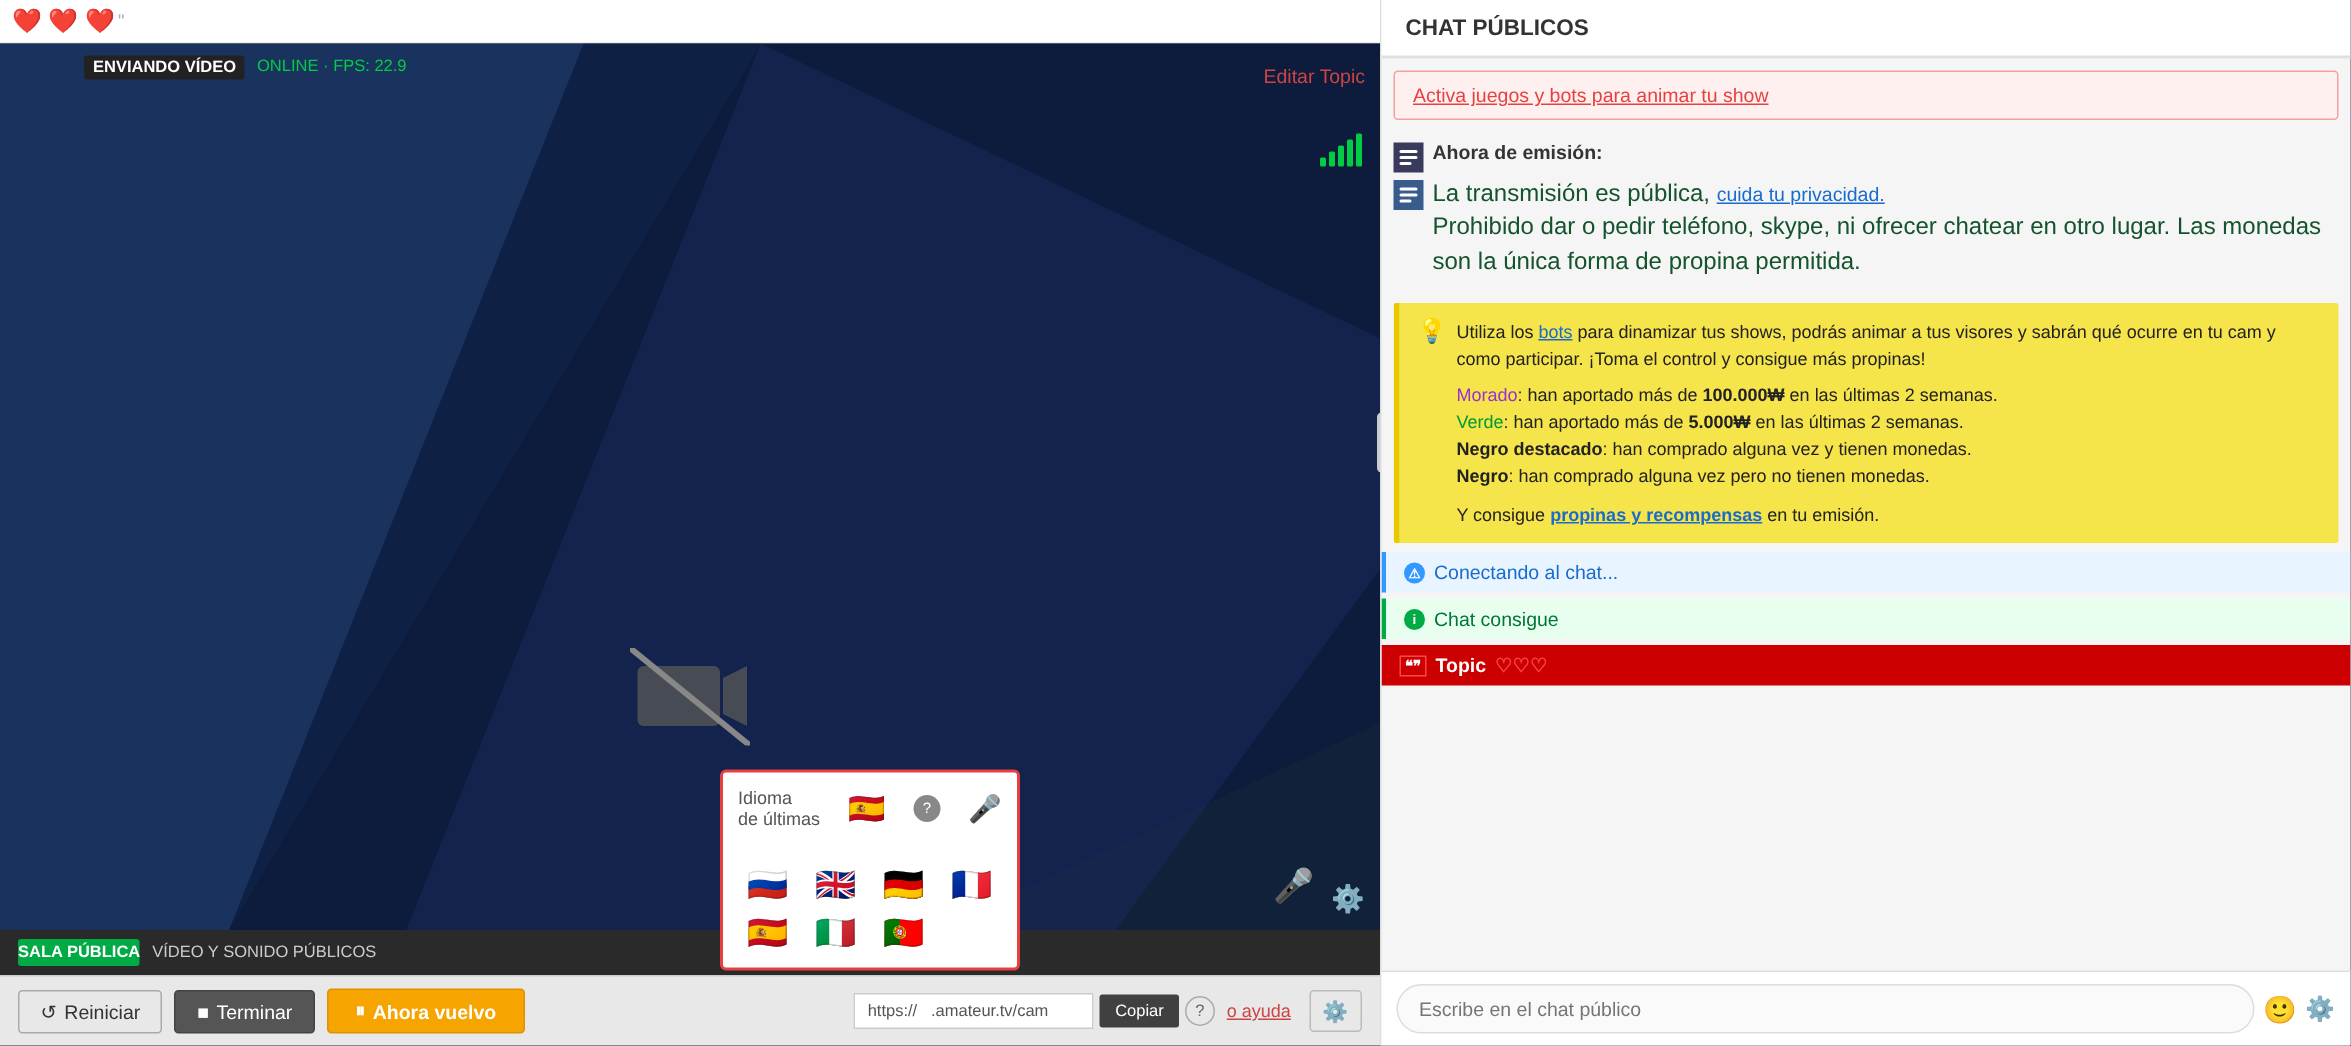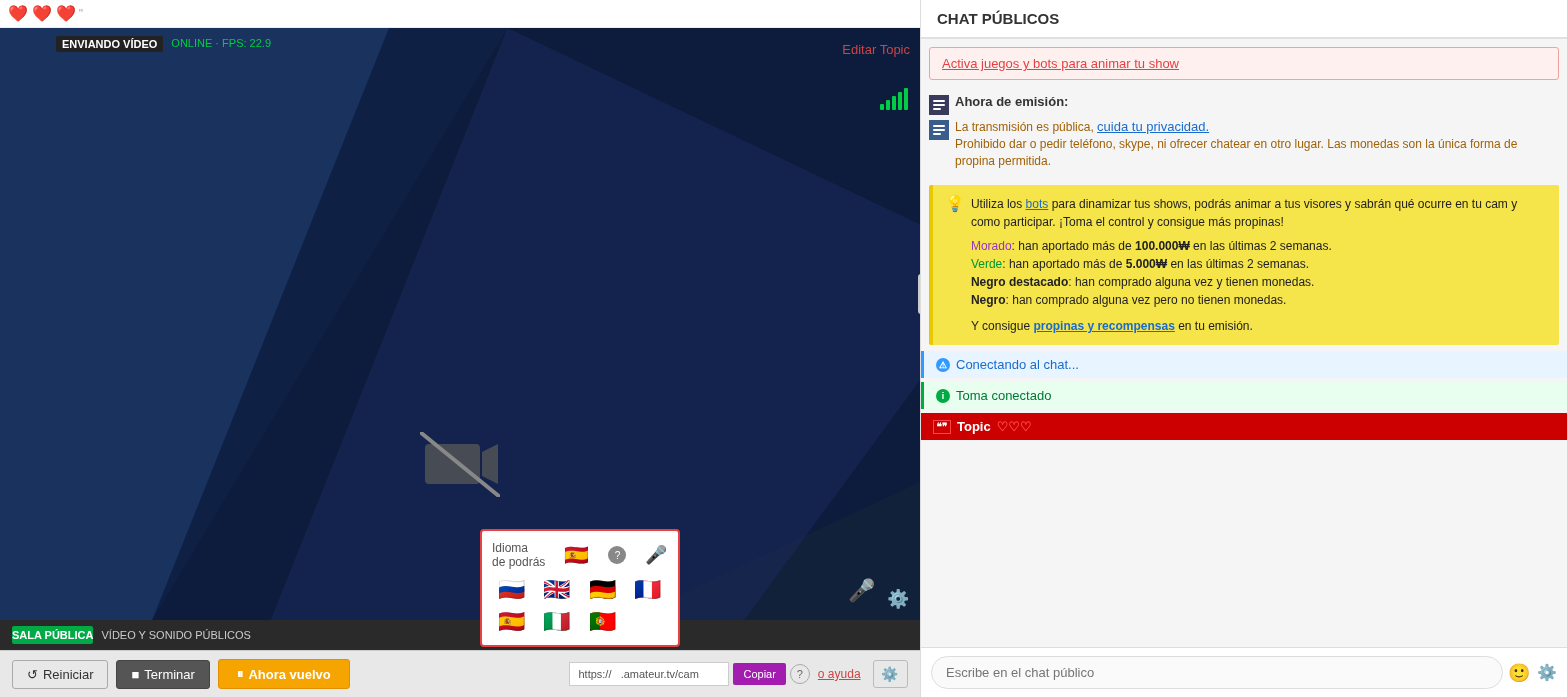--- a/index.html
+++ b/index.html
@@ -36,26 +36,26 @@
 
     
     .controls-bar { background: #e8e8e8; padding: 8px 12px; display: flex; align-items: center; gap: 8px; border-top: 1px solid #ccc; position: relative; }
 
     .btn-reiniciar { background: #e8e8e8; border: 1px solid #aaa; color: #333; padding: 6px 14px; border-radius: 3px; cursor: pointer; font-size: 13px; display: flex; align-items: center; gap: 5px; }
     .btn-terminar { background: #555; border: 1px solid #444; color: #fff; padding: 6px 14px; border-radius: 3px; cursor: pointer; font-size: 13px; display: flex; align-items: center; gap: 5px; }
     .btn-ahora-vuelvo { background: #f5a400; border: 1px solid #e09000; color: #fff; padding: 6px 18px; border-radius: 3px; cursor: pointer; font-size: 13px; font-weight: bold; display: flex; align-items: center; gap: 5px; }
 
     .url-input-group { display: flex; align-items: center; gap: 4px; margin-left: auto; }
     .url-input { border: 1px solid #ccc; padding: 5px 8px; font-size: 11px; width: 160px; color: #555; background: #fff; }
-    .copy-btn { background: #a21caf; border: none; color: #fff; padding: 5px 10px; border-radius: 2px; cursor: pointer; font-size: 11px; }
+    .copy-btn { background: #404040; border: none; color: #fff; padding: 5px 10px; border-radius: 2px; cursor: pointer; font-size: 11px; }
     .help-icon-btn { background: none; border: 1px solid #aaa; color: #666; border-radius: 50%; width: 20px; height: 20px; font-size: 11px; cursor: pointer; display: flex; align-items: center; justify-content: center; }
 
     
     .lang-popup { position: absolute; bottom: 50px; left: 480px; background: #fff; border: 2px solid #e84040; border-radius: 4px; padding: 10px; z-index: 100; width: 200px; }
-    .lang-popup-header { display: flex; align-items: center; justify-content: space-between; margin-bottom: 8px; }
+    .lang-popup-header { display: flex; align-items: center; justify-content: space-between; margin-bottom: 24px; }
     .lang-label { font-size: 12px; color: #555; }
     .lang-flag-main { font-size: 20px; }
     .lang-help { background: #888; color: #fff; border-radius: 50%; width: 18px; height: 18px; font-size: 10px; display: flex; align-items: center; justify-content: center; cursor: pointer; }
     .lang-mic { font-size: 18px; color: #555; cursor: pointer; }
     .lang-grid { display: grid; grid-template-columns: repeat(4, 1fr); gap: 6px; margin-top: 6px; }
     .lang-flag-item { font-size: 22px; cursor: pointer; text-align: center; }
     .lang-bottom-row { display: grid; grid-template-columns: repeat(4, 1fr); gap: 6px; margin-top: 6px; }
 
     
     .chat-panel { flex: 1; display: flex; flex-direction: column; background: #f5f5f5; border-left: 1px solid #ddd; }
@@ -67,21 +67,21 @@
     .promo-banner { background: #fff0f0; border: 1px solid #f5a0a0; margin: 8px; border-radius: 3px; padding: 8px 12px; }
     .promo-link { color: #e84040; text-decoration: underline; font-size: 13px; cursor: pointer; }
 
     .normas-section { padding: 6px 8px; }
     .normas-row { display: flex; align-items: flex-start; gap: 6px; margin-bottom: 4px; }
     .normas-icon { width: 20px; height: 20px; background: #3a3a5c; display: flex; align-items: center; justify-content: center; flex-shrink: 0; margin-top: 1px; }
     .normas-icon svg { width: 14px; height: 14px; fill: #fff; }
     .normas-icon-blue { background: #3a5c8c; }
 
     .normas-title { font-weight: bold; font-size: 13px; color: #333; }
-    .normas-text { font-size: 12px; color: #a16207; line-height: 1.4; }
+    .normas-text { font-size: 16px; color: #14532d; line-height: 1.4; }
     .normas-link { color: #1a6ccc; text-decoration: underline; cursor: pointer; }
 
     .tip-box { background: #f5e44a; border-left: 4px solid #e8c800; margin: 6px 8px; padding: 10px 12px; border-radius: 2px; }
     .tip-icon { color: #e8c800; font-size: 16px; position: relative; top: -1px; }
     .tip-text { font-size: 12px; color: #222; line-height: 1.5; }
     .tip-text strong { font-weight: bold; }
     .tip-link { color: #1a6ccc; text-decoration: underline; cursor: pointer; }
     .color-morado { color: #9933cc; }
     .color-azul { color: #3366ff; }
     .color-verde { color: #009933; }
@@ -200,21 +200,21 @@
         <button class="help-icon-btn">?</button>
       </div>
       <span style="color:#cc4444; text-decoration:underline; cursor:pointer; font-size:12px;">o ayuda</span>
 
       <button style="background:none;border:1px solid #bbb;border-radius:3px;padding:5px 8px;cursor:pointer;color:#666;font-size:14px;margin-left:4px;">⚙️</button>
 
       <div class="lang-popup">
         <div class="lang-popup-header">
           <div style="display:flex; flex-direction:column; align-items:flex-start;">
             <span class="lang-label">Idioma</span>
-            <span class="lang-label">de podrás</span>
+            <span class="lang-label">de últimas</span>
           </div>
           <span class="lang-flag-main">🇪🇸</span>
           <span class="lang-help">?</span>
           <span class="lang-mic">🎤</span>
         </div>
         <div class="lang-grid">
           <span class="lang-flag-item">🇷🇺</span>
           <span class="lang-flag-item">🇬🇧</span>
           <span class="lang-flag-item">🇩🇪</span>
           <span class="lang-flag-item">🇫🇷</span>
@@ -281,21 +281,21 @@
           </div>
         </div>
       </div>
 
       <div class="chat-status-connecting">
         <div class="status-dot-blue">⚠</div>
         <span>Conectando al chat...</span>
       </div>
       <div class="chat-status-connected">
         <div class="status-dot-green">i</div>
-        <span>Toma conectado</span>
+        <span>Chat consigue</span>
       </div>
       <div class="chat-status-topic">
         <div class="status-quotes">❝❞</div>
         <span>Topic</span>
         <span class="heart-red"> ♡♡♡</span>
       </div>
     </div>
 
     <div class="chat-input-area">
       <input class="chat-input" type="text" placeholder="Escribe en el chat público" style="">

